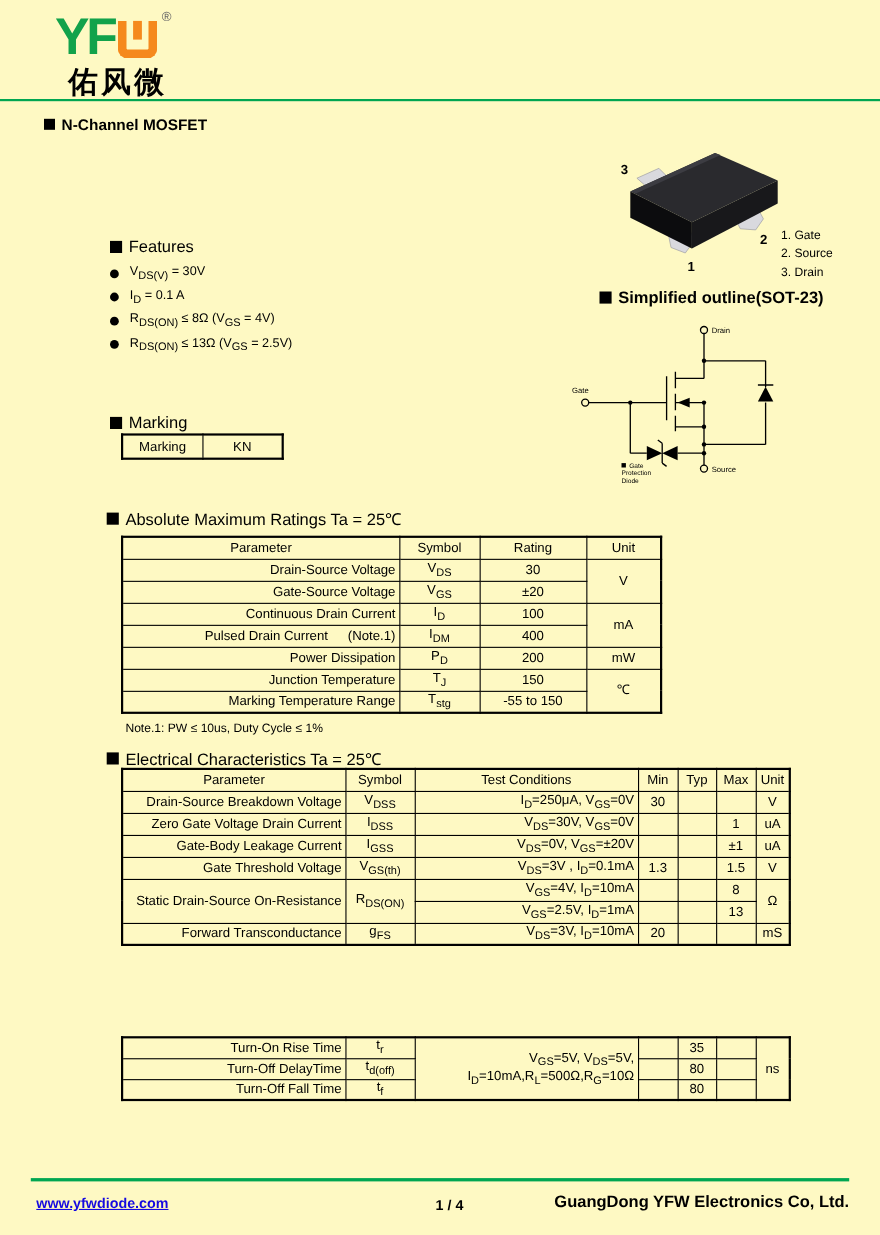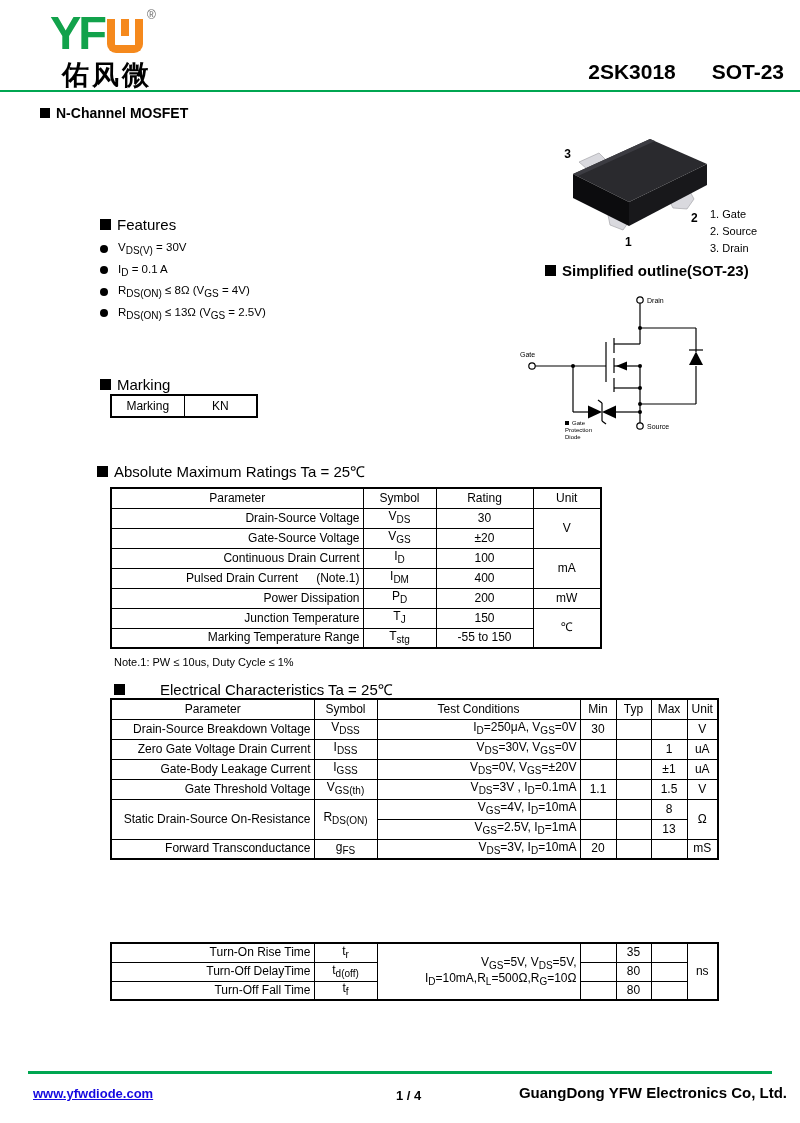--- a/index.html
+++ b/index.html
@@ -1,17 +1,17 @@
 <!DOCTYPE html>
 <html><head>
 <meta charset="utf-8">
 <style>
   * { margin:0; padding:0; box-sizing:border-box; }
   body { background:#e8e8e8; font-family:"Liberation Sans", sans-serif; }
-  .page { position:relative; width:800px; height:1123px; background:#ffffff; margin:0 auto;
+  .page { position:relative; width:800px; height:1123px; background:#fef9c3; margin:0 auto;
           color:#000; font-family:"Liberation Sans", sans-serif; overflow:hidden; }
 
   
   .logo { position:absolute; left:50px; top:10px; }
   .logo-row { display:flex; align-items:flex-start; }
   .logo-yf { font-size:47px; font-weight:bold; color:#12a24b; letter-spacing:-3px; line-height:46px; }
   .logo-w { position:relative; display:inline-block; width:36px; height:34px; margin-left:3px; margin-top:9px;
             border-left:8px solid #f5891d; border-right:8px solid #f5891d; border-bottom:8px solid #f5891d;
             border-radius:0 0 9px 9px; }
   .logo-w::after { content:""; position:absolute; left:50%; top:0; transform:translateX(-50%);
@@ -56,38 +56,34 @@
   .pkg-svg { position:absolute; left:545px; top:122px; }
   .pkg-legend { position:absolute; left:710px; top:206px; font-size:11px; line-height:17px; }
   .outline-head { left:545px; top:262px; font-weight:bold; }
   .circuit-svg { position:absolute; left:518px; top:292px; }
 
   
   .rule-bottom { position:absolute; left:28px; top:1071px; width:744px; height:3px; background:#00a651; }
   .footer-site { position:absolute; left:33px; top:1086px; font-size:13px; font-weight:bold;
                  color:#1509e0; text-decoration:underline; }
   .footer-page { position:absolute; left:396px; top:1088px; font-size:13px; font-weight:bold; }
-  .footer-co { position:absolute; right:13px; top:1084px; font-size:15px; font-weight:bold; }
+  .footer-co { position:absolute; right:28px; top:1084px; font-size:15px; font-weight:bold; }
 </style>
 </head>
 <body>
 
 <div class="page">
 
   <div class="logo">
     <div class="logo-row">
       <span class="logo-yf">YF</span>
       <span class="logo-w"></span>
       <span class="logo-reg">®</span>
     </div>
     <div class="logo-cn">佑风微</div>
-  </div>
-  <div class="doc-title">
-    <span>2SK3018</span>
-    <span class="pkg">SOT-23</span>
   </div>
   <div class="rule-top"></div>
   <div class="subtitle">
     <span class="sq"></span>
     <span>N-Channel MOSFET</span>
   </div>
 
   <svg class="pkg-svg" width="175" height="130" viewBox="0 0 175 130">
     <polygon points="34,40 54,31 61,38 42,47" fill="#d9d9de" stroke="#9a9aa0" stroke-width="0.6"></polygon>
     <polygon points="62,88 80,80 86,97 78,108 65,103" fill="#d9d9de" stroke="#9a9aa0" stroke-width="0.6"></polygon>
@@ -253,21 +249,21 @@
     </tr>
     <tr>
       <td class="left">Marking Temperature Range</td>
       <td>T<sub>stg</sub></td>
       <td>-55 to 150</td>
     </tr>
   </tbody>
     </table>
   <div class="note-line">Note.1: PW ≤ 10us, Duty Cycle ≤ 1%</div>
 
-  <div class="sec-head" style="left:114px; top:679px;gap:29px;">
+  <div class="sec-head" style="left:97px; top:679px;">
     <span class="sq"></span>
     <span>Electrical Characteristics Ta = 25℃</span>
   </div>
   <table class="dtable elec-table">
     <colgroup>
         <col style="width:203px">
         <col style="width:63px">
         <col style="width:203px">
         <col style="width:36px">
         <col style="width:35px">
@@ -308,21 +304,21 @@
       <td class="left">V<sub>DS</sub>=0V,  V<sub>GS</sub>=±20V</td>
       <td></td>
       <td></td>
       <td>±1</td>
       <td>uA</td>
     </tr>
     <tr>
       <td class="left">Gate Threshold Voltage</td>
       <td>V<sub>GS(th)</sub></td>
       <td class="left">V<sub>DS</sub>=3V , I<sub>D</sub>=0.1mA</td>
-      <td>1.1</td>
+      <td>1.3</td>
       <td></td>
       <td>1.5</td>
       <td>V</td>
     </tr>
     <tr>
       <td class="left" rowspan="2">Static Drain-Source On-Resistance</td>
       <td rowspan="2">R<sub>DS(ON)</sub></td>
       <td class="left">V<sub>GS</sub>=4V,  I<sub>D</sub>=10mA</td>
       <td></td>
       <td></td>

